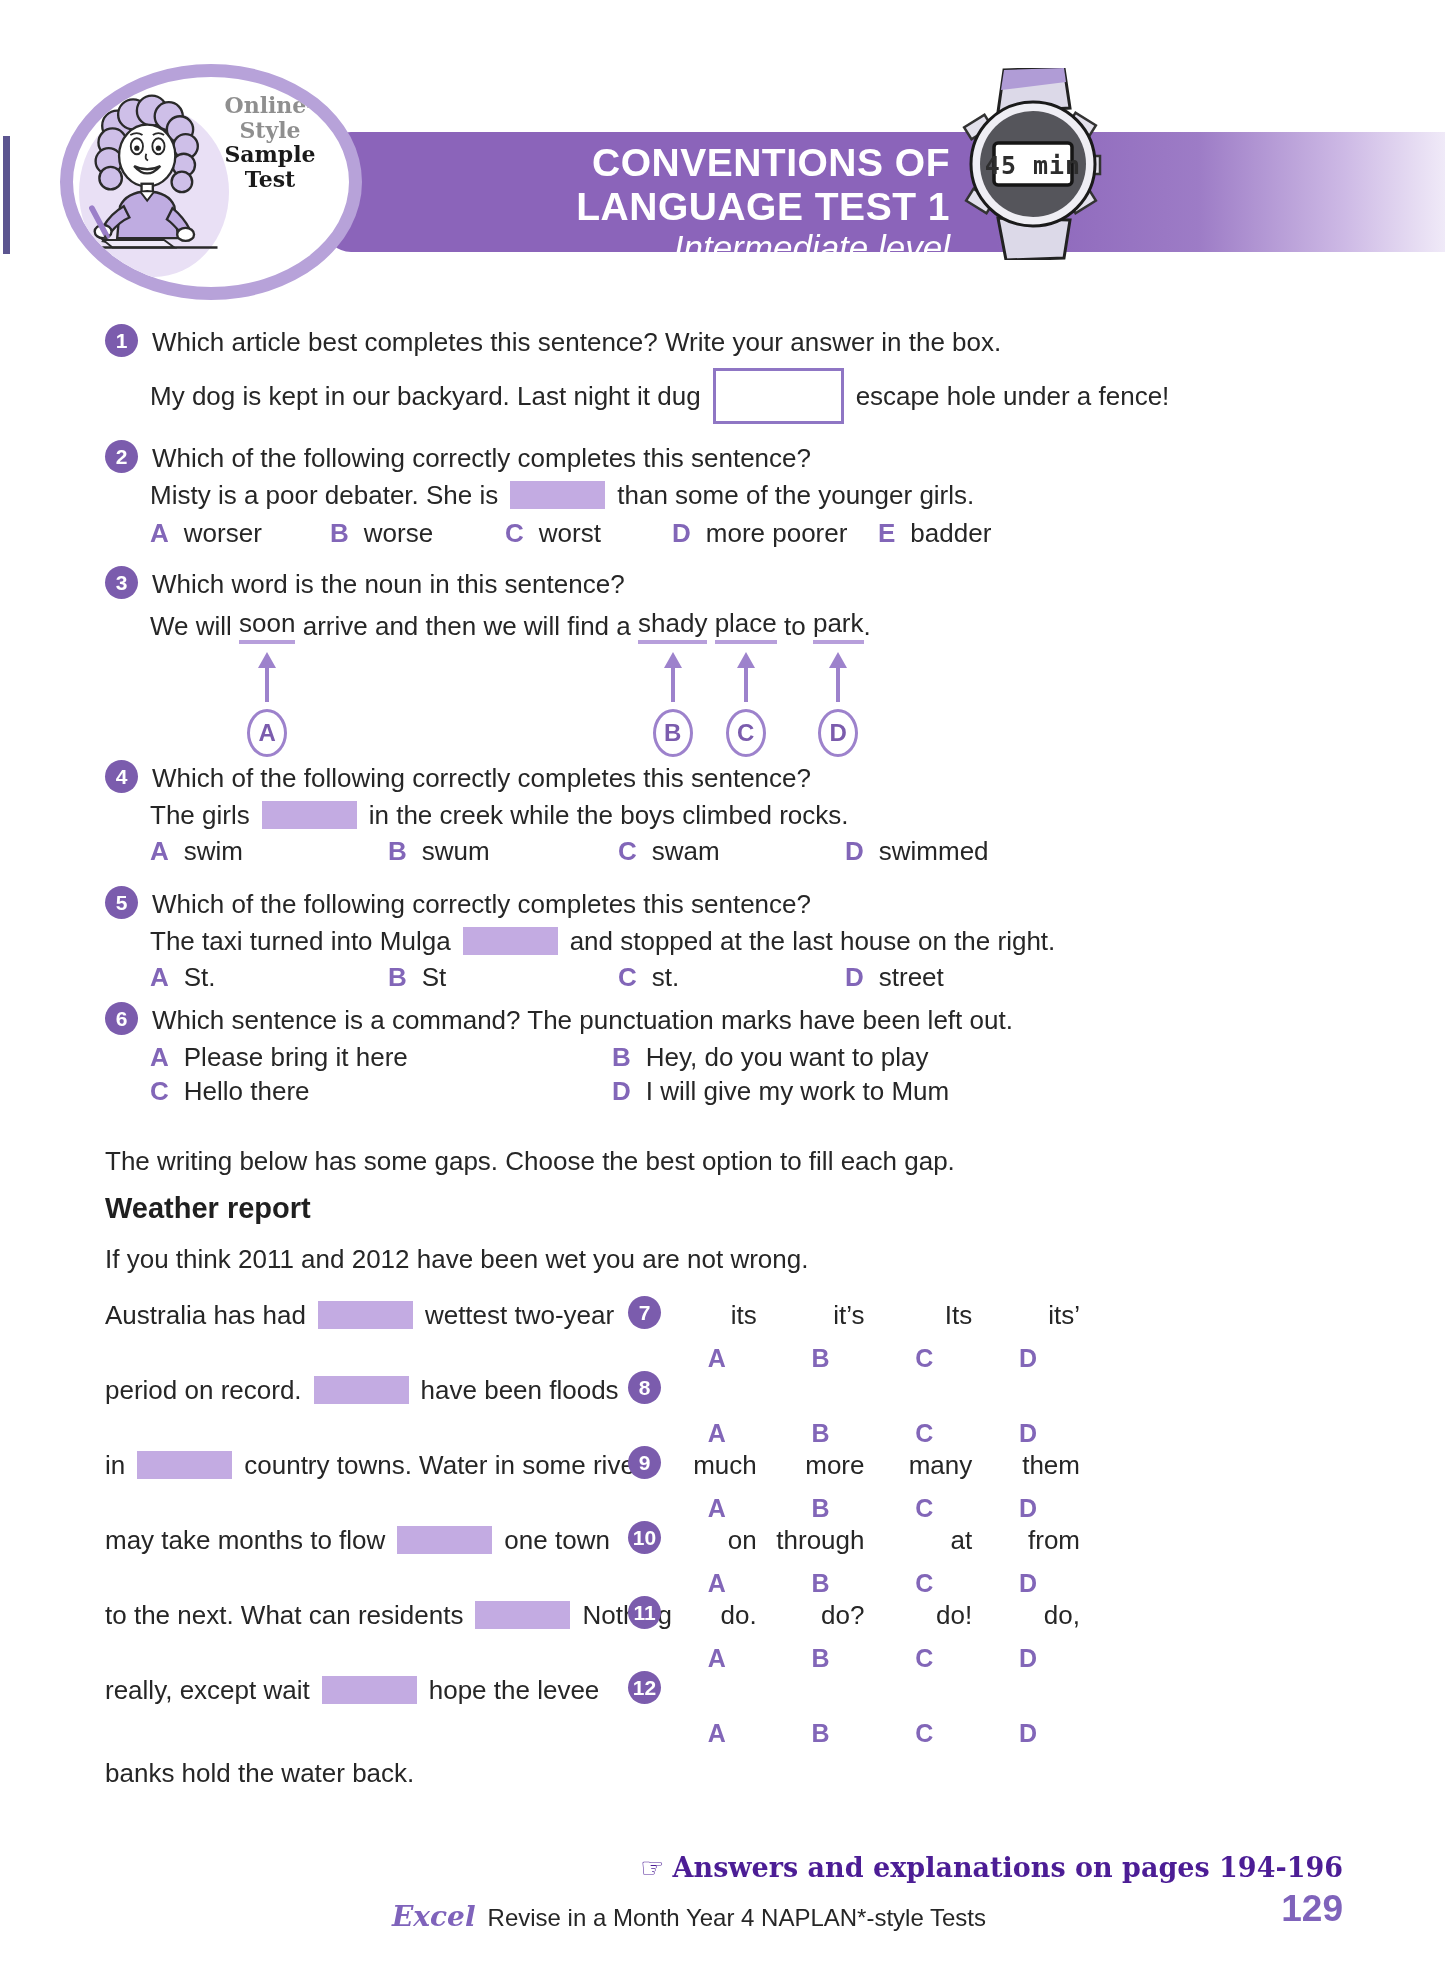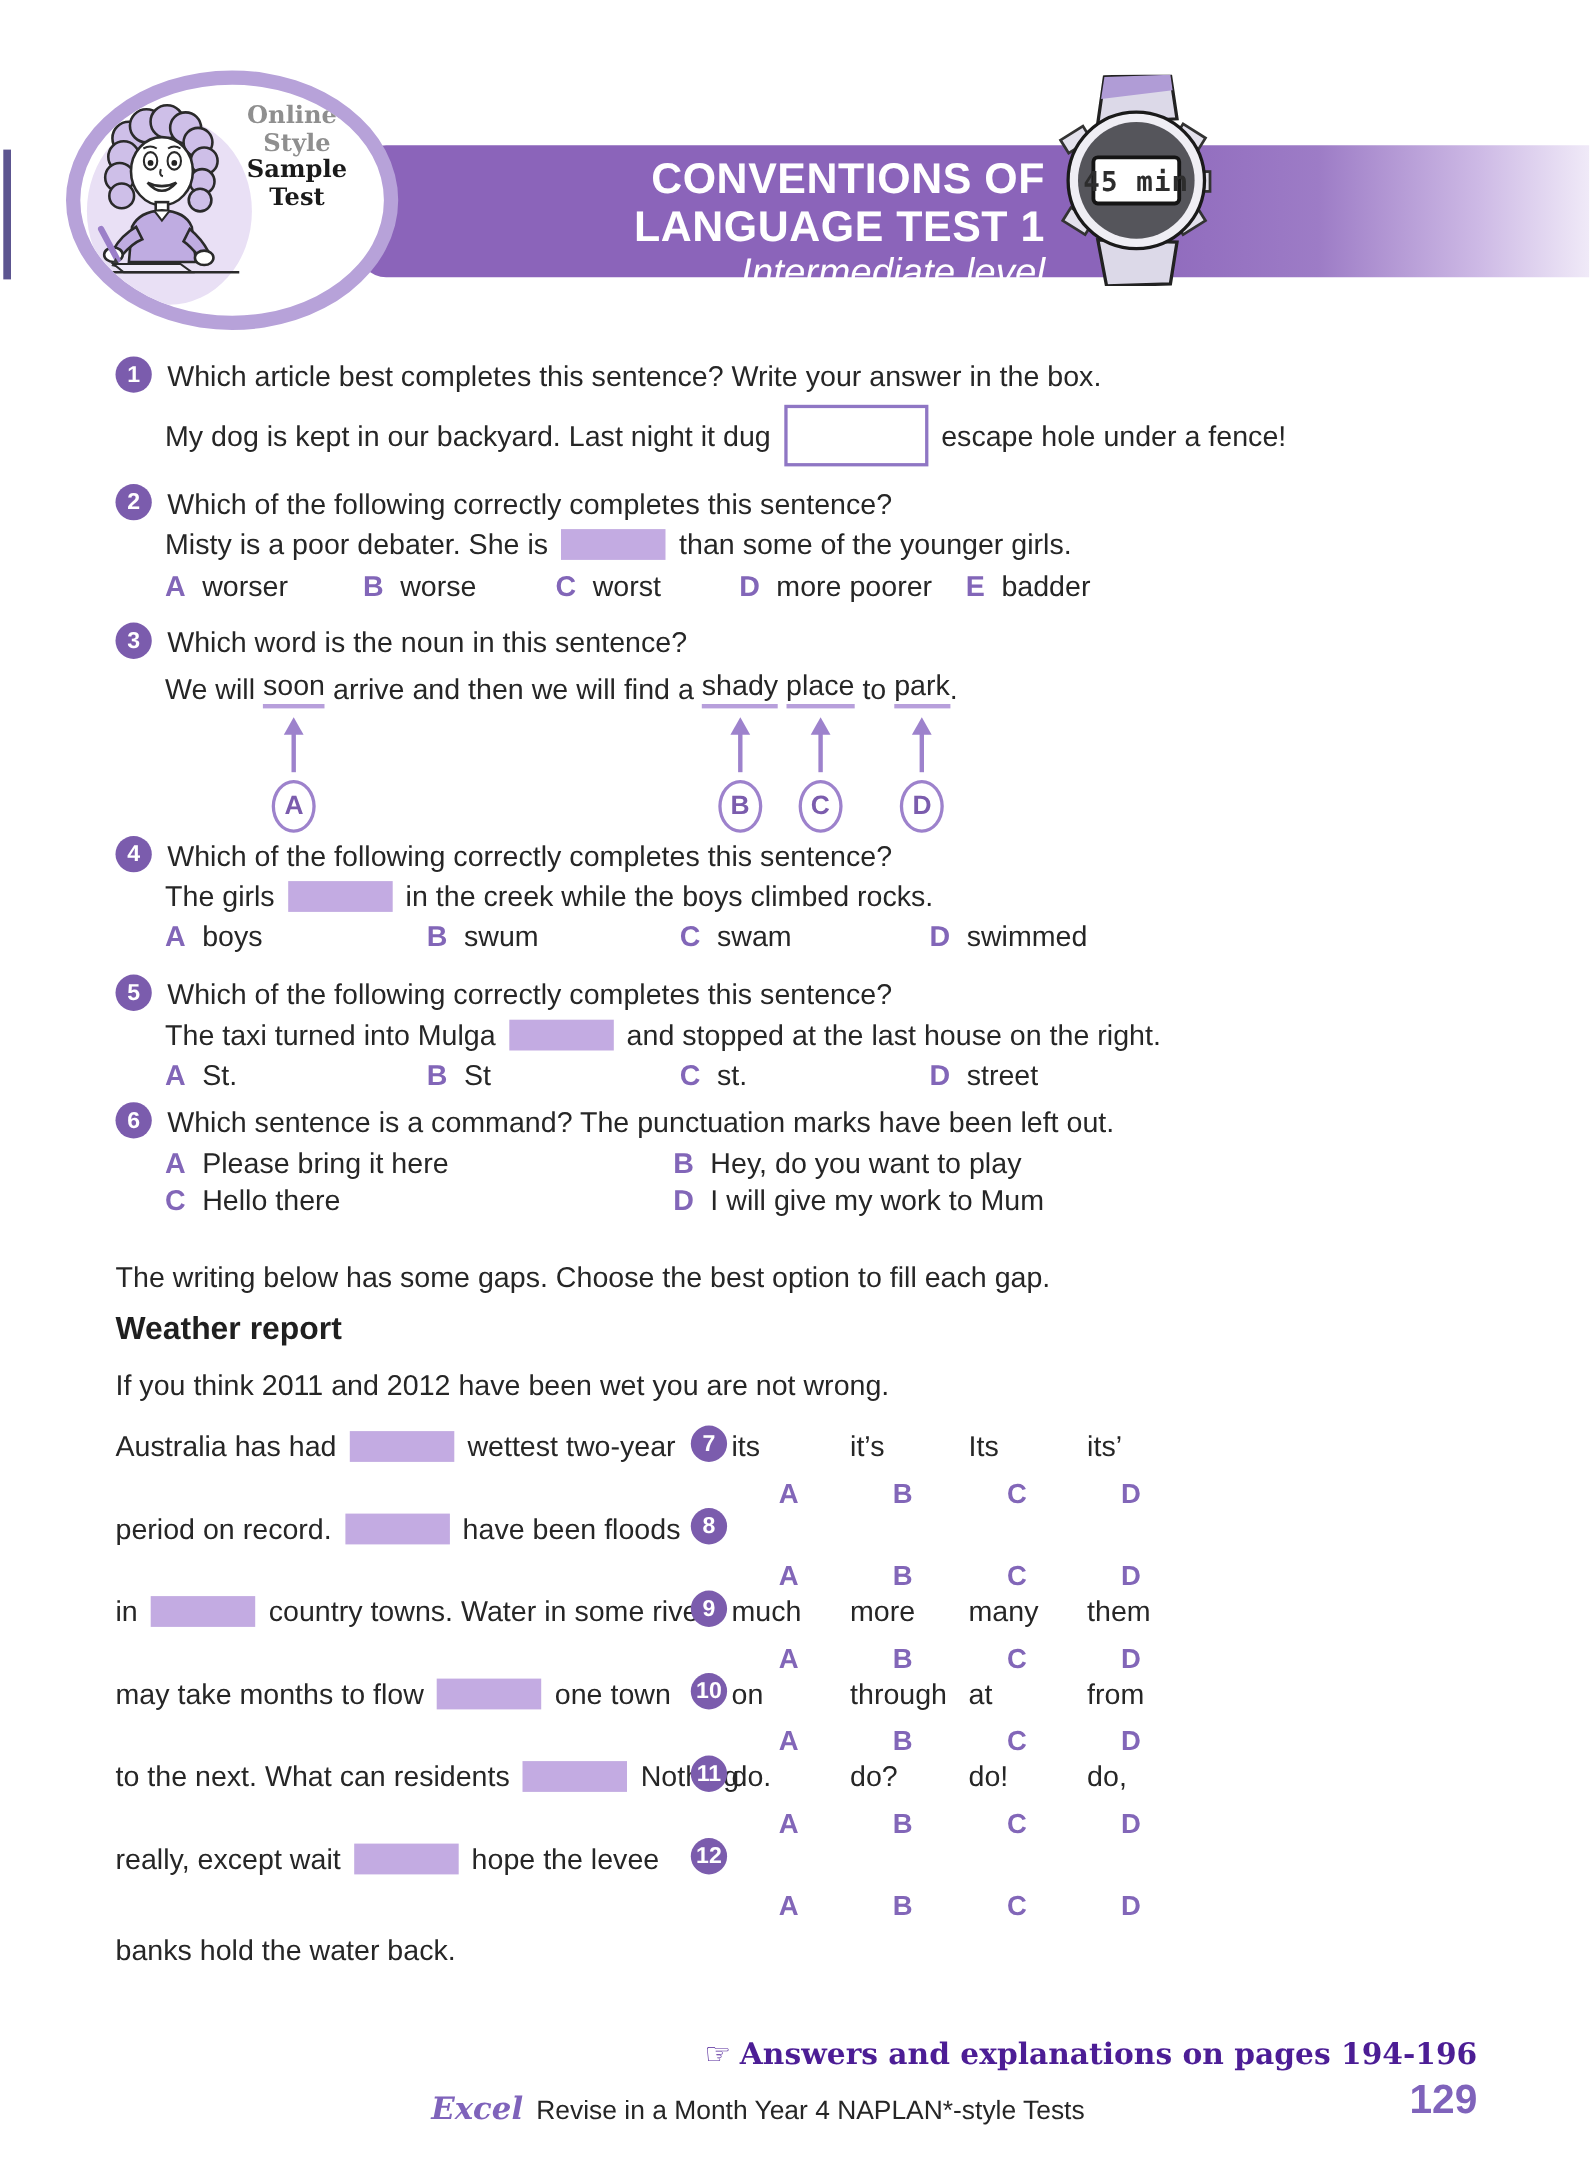--- a/index.html
+++ b/index.html
@@ -49,21 +49,21 @@
                  color:#7b5cad;font-weight:bold;font-size:24px;display:flex;align-items:center;
                  justify-content:center;background:#fff;}
 
   
   .intro{position:absolute;left:105px;font-size:26px;}
   .wr-title{position:absolute;left:105px;font-size:29px;font-weight:bold;color:#1f1f1f;}
   .crow{position:absolute;left:105px;width:1250px;height:80px;}
   .cline{position:absolute;left:0;top:0;display:flex;align-items:center;height:34px;font-size:26px;white-space:nowrap;}
   .cnum{position:absolute;left:523px;top:0;}
   .cwords{position:absolute;left:560px;top:2px;width:415px;display:grid;grid-template-columns:repeat(4,1fr);
-          text-align:left;font-size:26px;gap:16px;}
+          text-align:right;font-size:26px;gap:16px;}
   .clets{position:absolute;left:560px;top:46px;width:415px;display:grid;grid-template-columns:repeat(4,1fr);
          text-align:center;font-size:25px;font-weight:bold;color:#8266b8;}
 
   
   .answers-line{position:absolute;right:102px;top:1852px;color:#4c1d95;
                 font-family:"DejaVu Serif",serif;font-weight:bold;font-size:27px;}
   .hand{font-family:"DejaVu Sans",sans-serif;font-weight:normal;margin-right:8px;}
   .book-line{position:absolute;left:392px;top:1900px;font-size:24px;display:flex;align-items:baseline;gap:12px;}
   .brand{font-family:"DejaVu Serif",serif;font-weight:bold;font-style:italic;font-size:28px;color:#7f63bb;}
   .pagenum{position:absolute;right:102px;top:1888px;font-size:37px;font-weight:bold;color:#7f63bb;}
@@ -213,21 +213,21 @@
       <div class="qnum">4</div>
       <div class="qtext">Which of the following correctly completes this sentence?</div>
     </div>
   </div>
   <div class="qline" style="top:798px;height:34px">
     <span>The girls</span>
     <span class="gap"></span>
     <span>in the creek while the boys climbed rocks.</span>
   </div>
   <div class="optrow" style="top:836px">
-    <span class="opt" style="left:0"><span class="letter">A</span><span>boys</span></span>
+    <span class="opt" style="left:0"><span class="letter">A</span><span>swim</span></span>
     <span class="opt" style="left:238px"><span class="letter">B</span><span>swum</span></span>
     <span class="opt" style="left:468px"><span class="letter">C</span><span>swam</span></span>
     <span class="opt" style="left:695px"><span class="letter">D</span><span>swimmed</span></span>
   </div>
 
   <div class="q" style="top:888px">
     <div class="qrow">
       <div class="qnum">5</div>
       <div class="qtext">Which of the following correctly completes this sentence?</div>
     </div>

